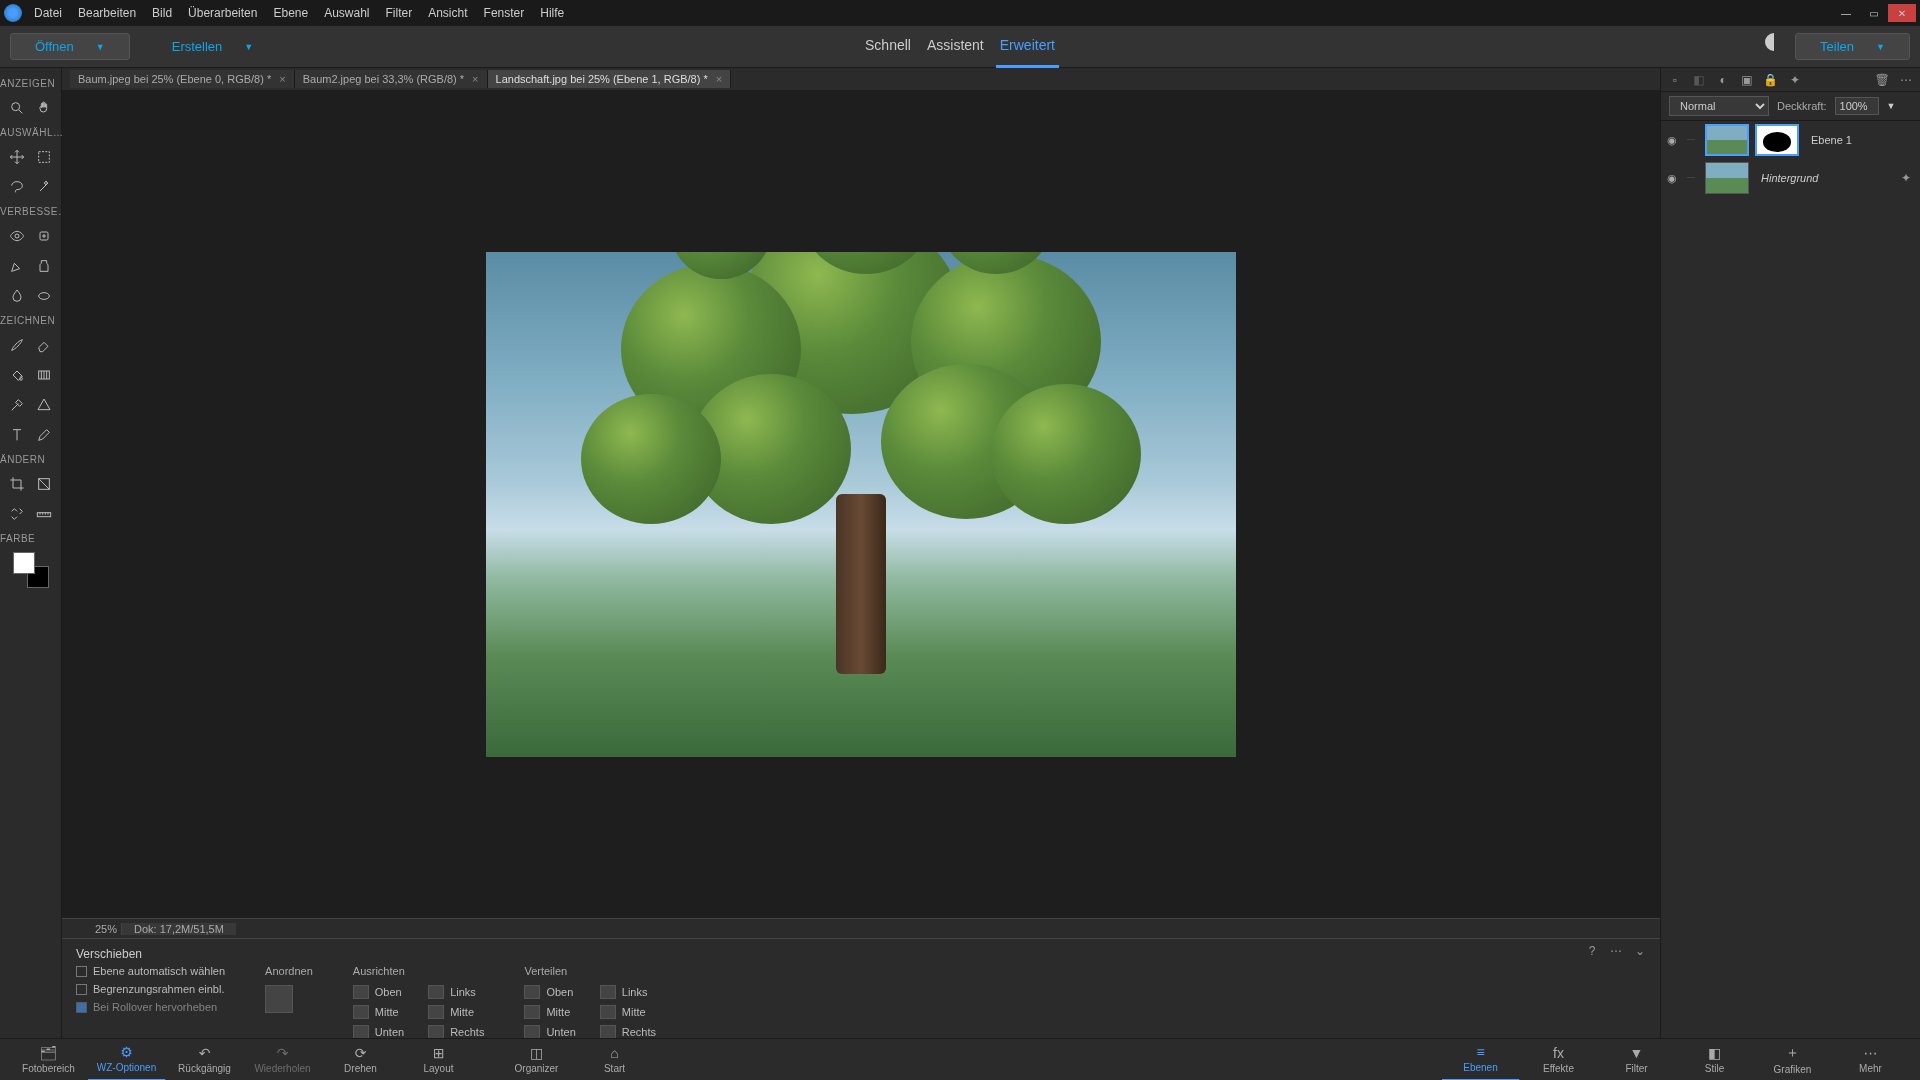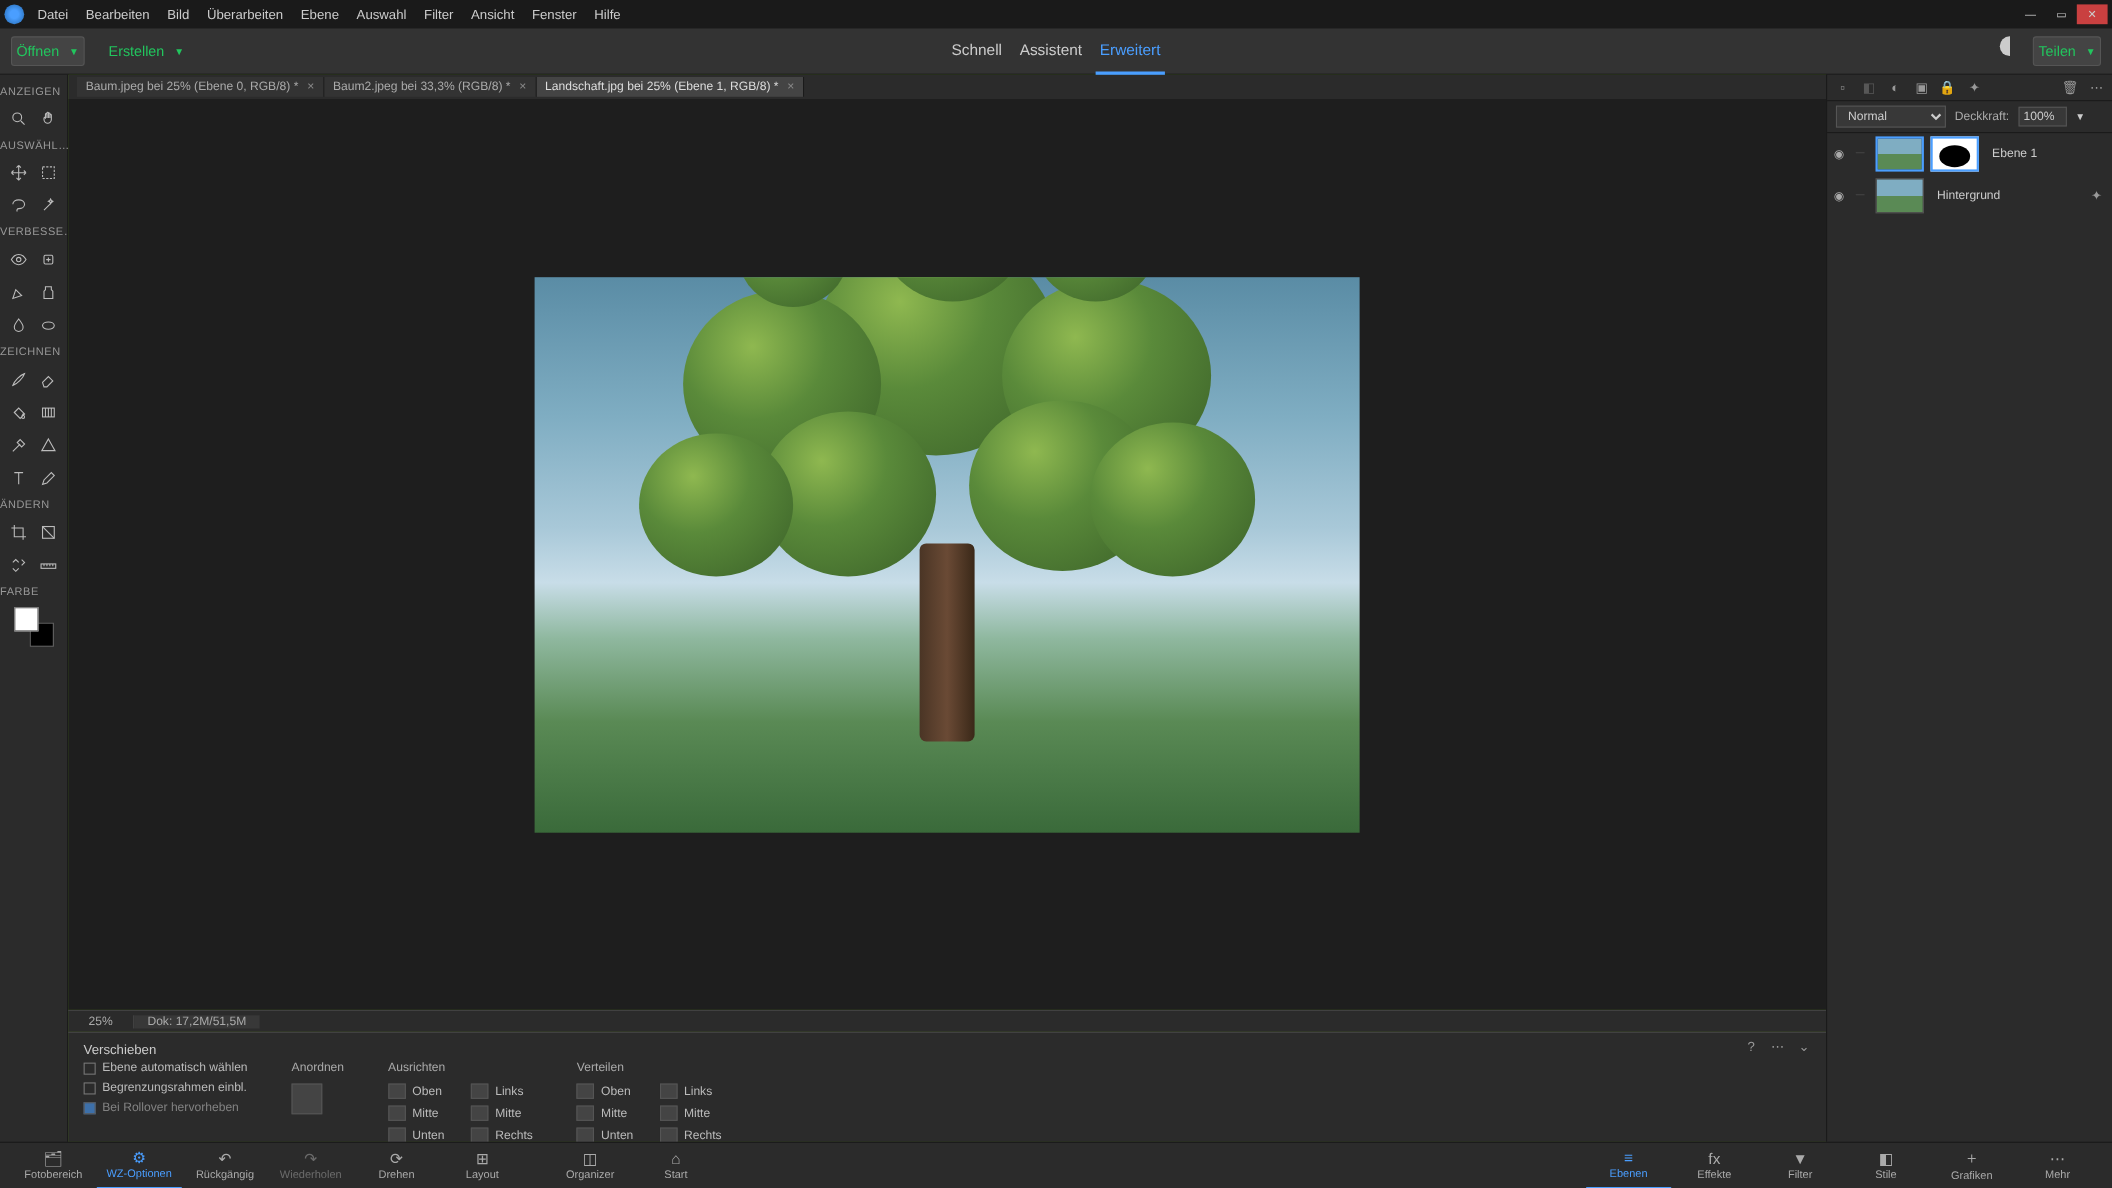--- a/index.html
+++ b/index.html
@@ -5,21 +5,21 @@
 *{margin:0;padding:0;box-sizing:border-box;font-family:"Segoe UI",Arial,sans-serif;user-select:none}
 body{width:1920px;height:1080px;background:#2b2b2b;color:#ccc;font-size:13px;overflow:hidden;position:relative}
 .titlebar{height:26px;background:#1a1a1a;display:flex;align-items:center;padding:0 4px}
 .app-icon{width:18px;height:18px;background:radial-gradient(circle,#4a9eff 30%,#2266aa 100%);border-radius:50%;margin-right:12px}
 .menubar{display:flex;gap:16px;flex:1}
 .menu-item{font-size:12px;color:#ccc;cursor:pointer}
 .win-controls{display:flex;gap:0}
 .win-btn{width:28px;height:18px;display:flex;align-items:center;justify-content:center;font-size:10px;color:#ccc}
 .win-btn.close{background:#c94040}
 .toolbar{height:42px;background:#333;display:flex;align-items:center;padding:0 10px;border-bottom:1px solid #1a1a1a}
-.btn{background:#444;border:1px solid #555;color:#22c55e;padding:5px 4px;border-radius:3px;font-size:13px;cursor:pointer;display:flex;align-items:center;gap:9px}
+.btn{background:#444;border:1px solid #555;color:#0ea5e9;padding:5px 24px;border-radius:3px;font-size:13px;cursor:pointer;display:flex;align-items:center;gap:22px}
 .dropdown-arrow{font-size:9px}
 .view-tabs{display:flex;gap:8px;position:absolute;left:50%;transform:translateX(-50%)}
 .view-tab{padding:12px 4px;font-size:14px;color:#ccc;cursor:pointer;border-bottom:3px solid transparent}
 .view-tab.active{color:#4a9eff;border-bottom-color:#4a9eff}
 .toolbar-right{margin-left:auto;display:flex;align-items:flex-start;gap:12px}
 .theme-icon{width:18px;height:18px;border-radius:50%;background:linear-gradient(90deg,#ccc 50%,#333 50%)}
 .workspace{display:flex;height:calc(100% - 26px - 42px - 42px)}
 .left-tools{width:62px;background:#2b2b2b;border-right:1px solid #1a1a1a;display:flex;flex-direction:column;padding-top:6px}
 .tool-section-label{font-size:10px;color:#999;padding:4px 0;letter-spacing:0.5px}
 .tool-row{display:flex;justify-content:space-around;padding:3px 4px}
@@ -42,21 +42,21 @@
 .f2{width:180px;height:170px;left:80px;top:150px}
 .f3{width:190px;height:175px;left:370px;top:140px}
 .f4{width:160px;height:150px;left:150px;top:260px}
 .f5{width:170px;height:155px;left:340px;top:250px}
 .f6{width:140px;height:130px;left:40px;top:280px}
 .f7{width:150px;height:140px;left:450px;top:270px}
 .f8{width:130px;height:120px;left:260px;top:40px}
 .f9{width:110px;height:100px;left:400px;top:60px}
 .f10{width:100px;height:95px;left:130px;top:70px}
 .status-bar{height:20px;background:#2b2b2b;display:flex;align-items:center;font-size:11px;color:#aaa;border-top:1px solid #444}
-.status-zoom{width:60px;text-align:center;border-right:1px solid #444;padding:0 4px}
+.status-zoom{width:60px;text-align:right;border-right:1px solid #444;padding:0 4px}
 .status-doc{padding:0 12px;background:#383838}
 .options-panel{background:#2b2b2b;border-top:1px solid #444;padding:8px 14px;height:100px}
 .opt-title{font-size:12px;color:#ccc;margin-bottom:4px}
 .opt-columns{display:flex;gap:40px;align-items:flex-start}
 .opt-col{display:flex;flex-direction:column;gap:6px}
 .opt-header{font-size:11px;color:#aaa;margin-bottom:2px}
 .opt-row{display:flex;align-items:center;gap:6px;font-size:11px;color:#bbb}
 .opt-icon{width:16px;height:14px;background:#444;border:1px solid #555}
 .checkbox{width:11px;height:11px;border:1px solid #777;background:#2b2b2b}
 .checkbox.checked{background:#4a9eff}
@@ -70,21 +70,21 @@
 .opacity-val{background:#383838;border:1px solid #555;color:#ccc;padding:2px 4px;font-size:11px;width:44px}
 .layer-row{display:flex;align-items:center;padding:3px 6px;gap:6px}
 .layer-row.active .thumb{border:2px solid #4a9eff}
 .vis-icon{width:14px;font-size:11px;color:#aaa}
 .link-icon{width:12px;font-size:10px;color:#888}
 .thumb{width:44px;height:32px;border:1px solid #555;background:#888}
 .thumb.landscape{background:linear-gradient(180deg,#7fadc2 50%,#5a8a55 50%)}
 .thumb.mask{background:#fff}
 .thumb.mask::after{content:"";display:block;width:70%;height:70%;margin:15%;background:#000;border-radius:50%}
 .layer-name{font-size:11px;color:#ccc;margin-left:6px}
-.layer-name.italic{}
+.layer-name.italic{font-style:italic}
 .bottom-bar{position:absolute;bottom:0;left:0;right:0;height:42px;background:#2b2b2b;border-top:1px solid #1a1a1a;display:flex;align-items:center;padding:0 10px}
 .bottom-item{display:flex;flex-direction:column;align-items:center;justify-content:center;width:78px;height:42px;font-size:10px;color:#aaa;cursor:pointer;gap:2px;border-right:1px solid transparent}
 .bottom-item.active{color:#4a9eff;border-bottom:2px solid #4a9eff}
 .bottom-item .bi-icon{font-size:14px}
 .bottom-spacer{flex:1}
 .panel-opt-icons{position:absolute;right:12px;top:4px;display:flex;gap:8px}
 svg{width:16px;height:16px;stroke:#bbb;fill:none;stroke-width:1.5}
 </style>
 </head>
 <body>

